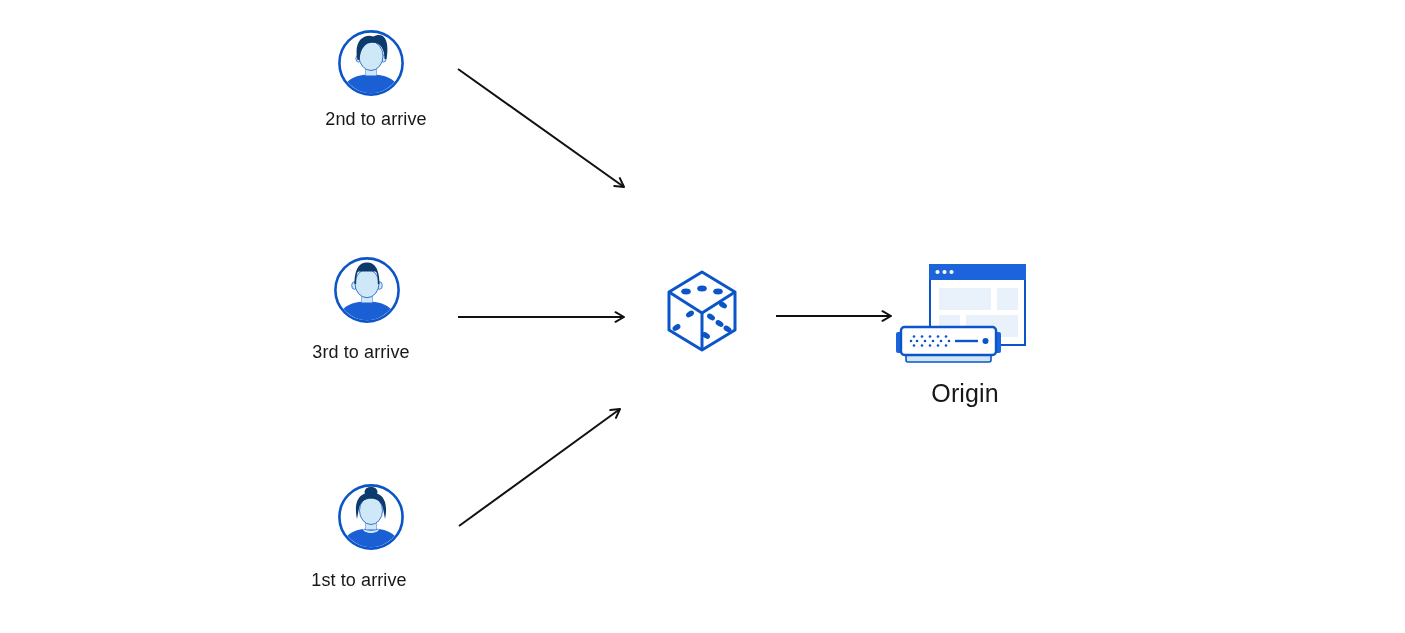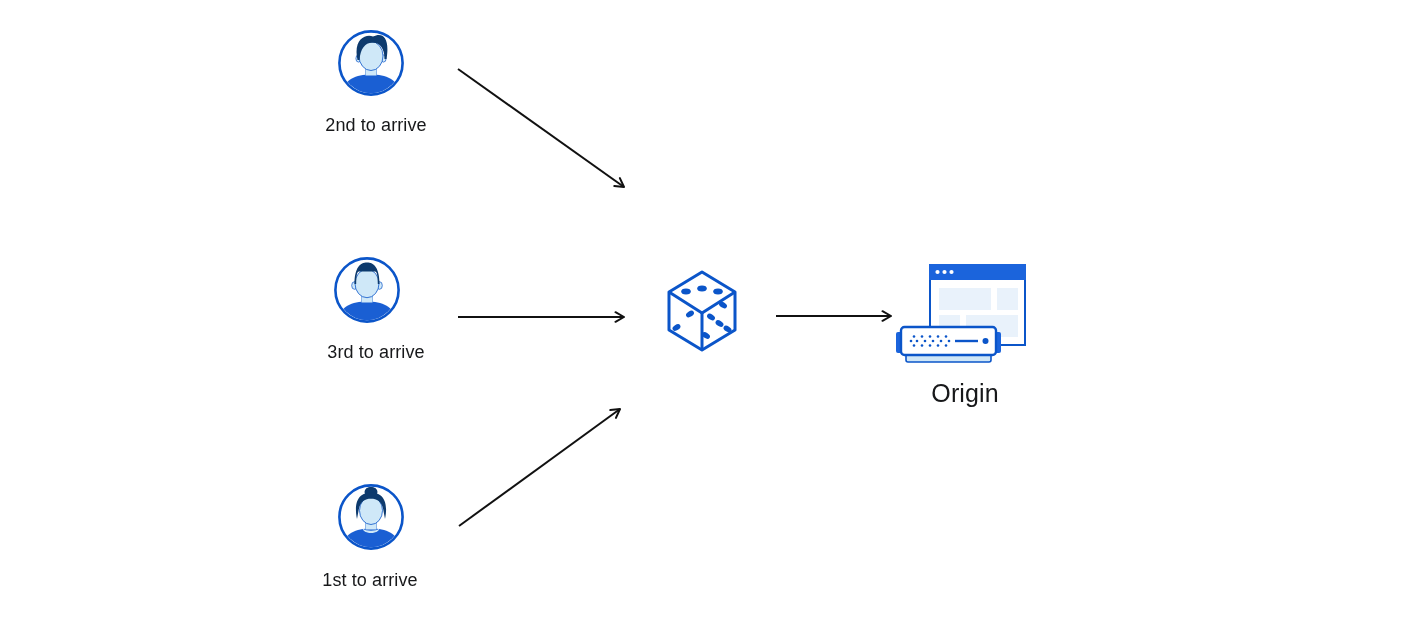--- a/index.html
+++ b/index.html
@@ -49,61 +49,61 @@
         <path d="M4,68 C5,51 18,45.5 34,45.5 C50,45.5 63,51 64,68 Z" fill="#1a5fd3"></path>
         <rect x="28.5" y="34" width="11" height="12.5" fill="#cfe8f8"></rect>
         <ellipse cx="21.5" cy="29.5" rx="2.6" ry="3.6" fill="#cfe8f8" stroke="#0b55c9" stroke-width="0.7"></ellipse>
         <ellipse cx="46.5" cy="29.5" rx="2.6" ry="3.6" fill="#cfe8f8" stroke="#0b55c9" stroke-width="0.7"></ellipse>
         <ellipse cx="34" cy="27" rx="12" ry="14.5" fill="#cfe8f8" stroke="#0b55c9" stroke-width="0.8"></ellipse>
         <path d="M20.5,31 C16,11 28,4.5 36,7.5 C46,2.5 53,9 49.5,30 L47.5,30
                  C47.5,19 42.5,13.8 36.5,13.8 C28.5,13 23.5,19 22.5,31 Z" fill="#0d3a6d"></path>
       </g>
     </svg>
   </div>
-  <div class="node-label" style="left:376px;top:115px;">2nd to arrive</div>
+  <div class="node-label" style="left:376px;top:109px;">2nd to arrive</div>
 
   <div class="node" style="left:333px;top:256px;width:68px;height:68px;">
     <svg width="68" height="68" viewBox="0 0 68 68">
       <circle cx="34" cy="34" r="31.6" fill="#ffffff" stroke="#0b55c9" stroke-width="2.6"></circle>
       <clipPath id="clipAv2">
           <circle cx="34" cy="34" r="30.2"></circle>
         </clipPath>
       <g clip-path="url(#clipAv2)">
         <rect x="28.5" y="34" width="11" height="15" fill="#cfe8f8" stroke="#0b55c9" stroke-width="0.7"></rect>
         <path d="M4,68 C5,51 18,45.5 34,45.5 C50,45.5 63,51 64,68 Z" fill="#1a5fd3"></path>
         <rect x="28.5" y="34" width="11" height="12.5" fill="#cfe8f8"></rect>
         <ellipse cx="21.5" cy="29.5" rx="2.8" ry="3.8" fill="#cfe8f8" stroke="#0b55c9" stroke-width="0.7"></ellipse>
         <ellipse cx="46.5" cy="29.5" rx="2.8" ry="3.8" fill="#cfe8f8" stroke="#0b55c9" stroke-width="0.7"></ellipse>
         <ellipse cx="34" cy="27.5" rx="12" ry="14.2" fill="#cfe8f8" stroke="#0b55c9" stroke-width="0.8"></ellipse>
         <path d="M21.5,28 C21.5,12 27,6.5 34,6.5 C41,6.5 46.5,12 46.5,28 L44.8,28
                  C44.8,20 44,15.5 42,15.5 L26,15.5 C24,15.5 23.2,20 23.2,28 Z" fill="#0d3a6d"></path>
       </g>
     </svg>
   </div>
-  <div class="node-label" style="left:376px;top:342px;">3rd to arrive</div>
+  <div class="node-label" style="left:361px;top:342px;">3rd to arrive</div>
 
   <div class="node" style="left:337px;top:483px;width:68px;height:68px;">
     <svg width="68" height="68" viewBox="0 0 68 68">
       <circle cx="34" cy="34" r="31.6" fill="#ffffff" stroke="#0b55c9" stroke-width="2.6"></circle>
       <clipPath id="clipAv3">
           <circle cx="34" cy="34" r="30.2"></circle>
         </clipPath>
       <g clip-path="url(#clipAv3)">
         <ellipse cx="34" cy="9" rx="6.5" ry="5.2" fill="#0d3a6d"></ellipse>
         <rect x="28.5" y="34" width="11" height="15" fill="#cfe8f8" stroke="#0b55c9" stroke-width="0.7"></rect>
         <path d="M4,68 C5,51 18,45.5 34,45.5 C50,45.5 63,51 64,68 Z" fill="#1a5fd3"></path>
         <path d="M25.5,45.5 C27,51.5 41,51.5 42.5,45.5 C39,48.5 29,48.5 25.5,45.5 Z" fill="#cfe8f8"></path>
         <rect x="28.5" y="34" width="11" height="12.5" fill="#cfe8f8"></rect>
         <ellipse cx="34" cy="27.5" rx="11.5" ry="14" fill="#cfe8f8" stroke="#0b55c9" stroke-width="0.8"></ellipse>
         <path d="M20,36 C15.5,14 26,9.5 34,9.5 C42,9.5 52.5,14 48,36 L46.5,28
                  C45,18 40,15.8 34,15.8 C28,15.8 23,18 21.5,28 Z" fill="#0d3a6d"></path>
       </g>
     </svg>
   </div>
-  <div class="node-label" style="left:370px;top:570px;">1st to arrive</div>
+  <div class="node-label" style="left:359px;top:570px;">1st to arrive</div>
 
   <div class="node" style="left:664px;top:267px;width:76px;height:88px;">
     <svg width="76" height="88" viewBox="0 0 76 88">
       <g stroke="#0b55c9" stroke-width="3" stroke-linejoin="round" fill="#ffffff">
         <polygon points="38,5 71,25 71,63 38,83 5,63 5,25"></polygon>
         <polyline points="5,25 38,46 71,25" fill="none"></polyline>
         <line x1="38" y1="46" x2="38" y2="83"></line>
       </g>
       <g fill="#0b55c9">
 

